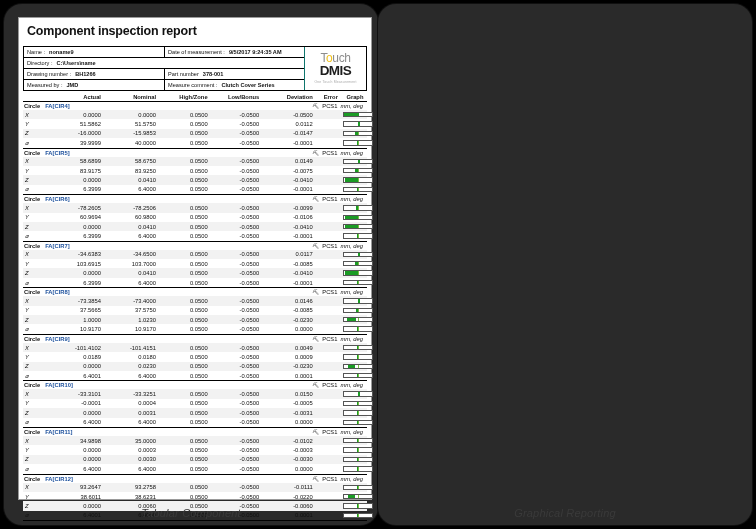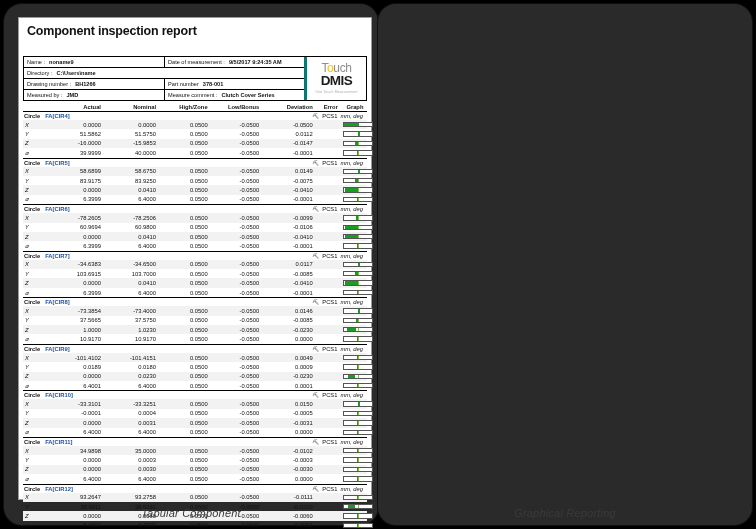--- a/index.html
+++ b/index.html
@@ -41,42 +41,42 @@
     font-size: 11px;
     color: #3a3a3a;
     letter-spacing: .2px;
   }
 
   
   .rpt { position: relative; width: 100%; height: 100%; padding: 4px 4px 0 4px; }
 
   .rpt-title {
     font-size: 12.5px; font-weight: bold; color: #111;
-    padding: 2px 4px 18px 4px;
+    padding: 2px 4px 8px 4px;
     border-bottom: 1px solid #000;
     letter-spacing: -.2px;
   }
   .hdr-wrap { display: flex; border: 1px solid #000; border-top: none; }
   .hdr-fields { flex: 1 1 auto; }
   .hdr-row { display: flex; border-bottom: 1px solid #000; }
   .hdr-row:last-child { border-bottom: none; }
   .hdr-cell {
     font-size: 5.6px; color: #111; padding: 2px 3px;
     white-space: nowrap; overflow: hidden;
     display: flex; gap: 4px; align-items: center;
   }
   .hdr-cell.half { width: 50%; }
   .hdr-cell.full { width: 100%; }
   .hdr-cell.half + .hdr-cell.half { border-left: 1px solid #000; }
   .hdr-cell .k { }
   .hdr-cell .v { font-weight: bold; }
 
   .logo {
     width: 62px; flex: 0 0 62px;
-    border-left: 3px solid #0f766e;
+    border-left: 1px solid #0f766e;
     display: flex; flex-direction: column;
     align-items: center; justify-content: center;
     padding: 2px 0 3px;
   }
   .logo .l1 { font-size: 12px; color: #8d8d8d; letter-spacing: -.4px; line-height: 1; }
   .logo .l1 .dot { color: #f2c21a; }
   .logo .l2 { font-size: 13.5px; font-weight: bold; color: #1d1d1d; letter-spacing: -.5px; line-height: 1.05; }
   .logo .l3 { font-size: 3.4px; color: #aaa; letter-spacing: .2px; margin-top: 1px; }
 
   

